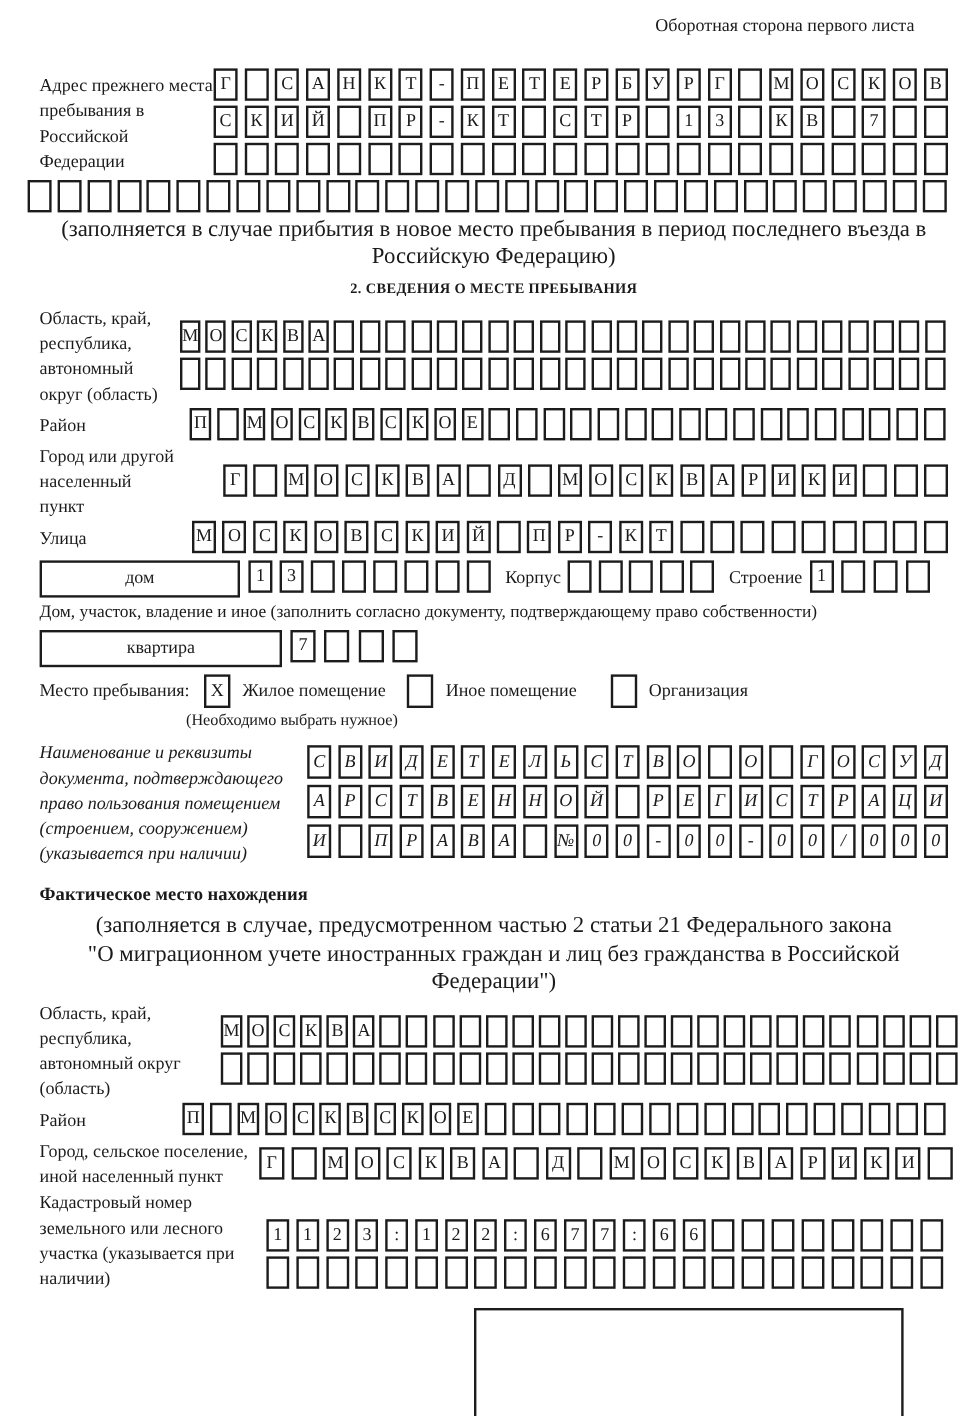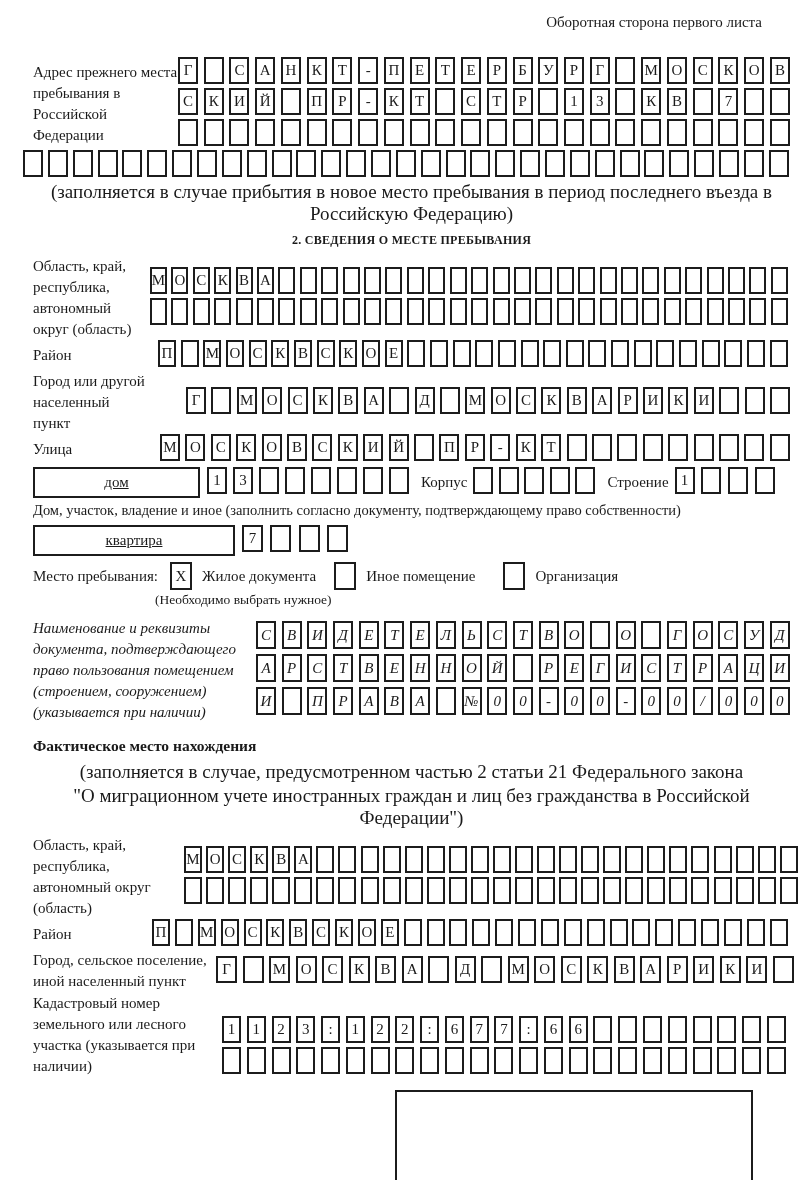--- a/index.html
+++ b/index.html
@@ -54,21 +54,20 @@
   .note-left { font-size:13.5px; margin:0 0 10px 122px; }
   .title { font-weight:bold; font-size:12px; text-align:center; margin:8px 0 8px 0; letter-spacing:0.3px; }
   .subtitle { font-weight:bold; font-size:15.5px; margin:14px 0 6px 0; }
   .caption { font-size:14.5px; margin:2px 0 6px 0; }
 
   .domrow { display:flex; align-items:center; margin-top:2px; margin-bottom:4px; }
   .wbox {
     height:31px; border:2px solid #1c1c1c;
     display:flex; align-items:center; justify-content:center;
     font-size:15px;
-    text-decoration:underline;
   }
   .wb167 { width:167px; margin-right:7px; }
   .wb202 { width:202px; margin-right:7px; }
   .inlabel { margin:0 6px 0 12px; }
 
   .mestorow { display:flex; align-items:center; margin:6px 0 2px 0; }
   .checkbox {
     width:22px; height:28px; border:2px solid #1c1c1c; background:#fff;
     display:flex; align-items:center; justify-content:center;
     font-size:15px; margin:0 10px;
@@ -420,21 +419,21 @@
         <div class="cell">7</div>
         <div class="cell"></div>
         <div class="cell"></div>
         <div class="cell"></div>
       </div>
   </div>
 
   <div class="mestorow">
     <span class="mlabel">Место пребывания:</span>
     <div class="checkbox">X</div>
-    <span>Жилое документа</span>
+    <span>Жилое помещение</span>
     <div class="checkbox sp1"></div>
     <span>Иное помещение</span>
     <div class="checkbox sp2"></div>
     <span>Организация</span>
   </div>
   <div class="note-left">(Необходимо выбрать нужное)</div>
 
   <div class="field docfield">
     <div class="flabel w215">Наименование и реквизиты документа, подтверждающего право пользования помещением (строением, сооружением) (указывается при наличии)</div>
     <div class="grids ml8">

